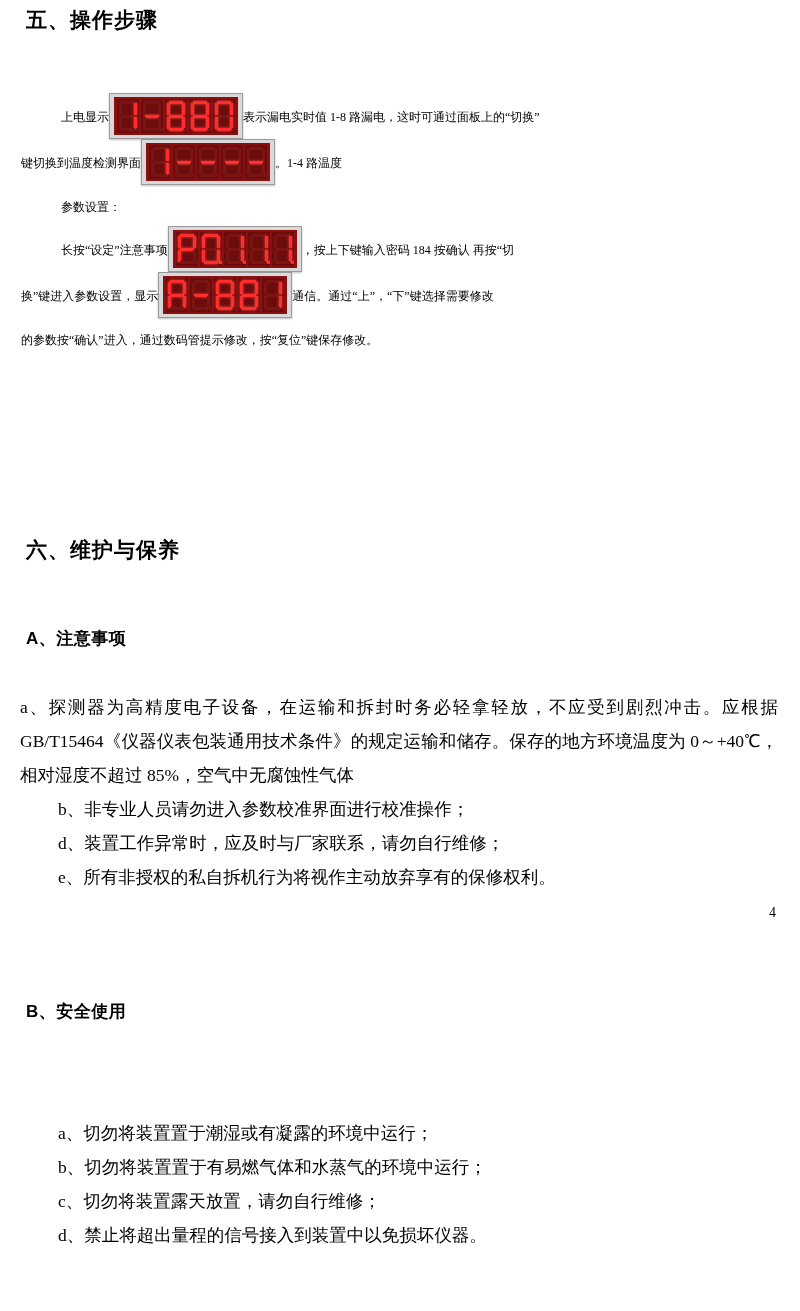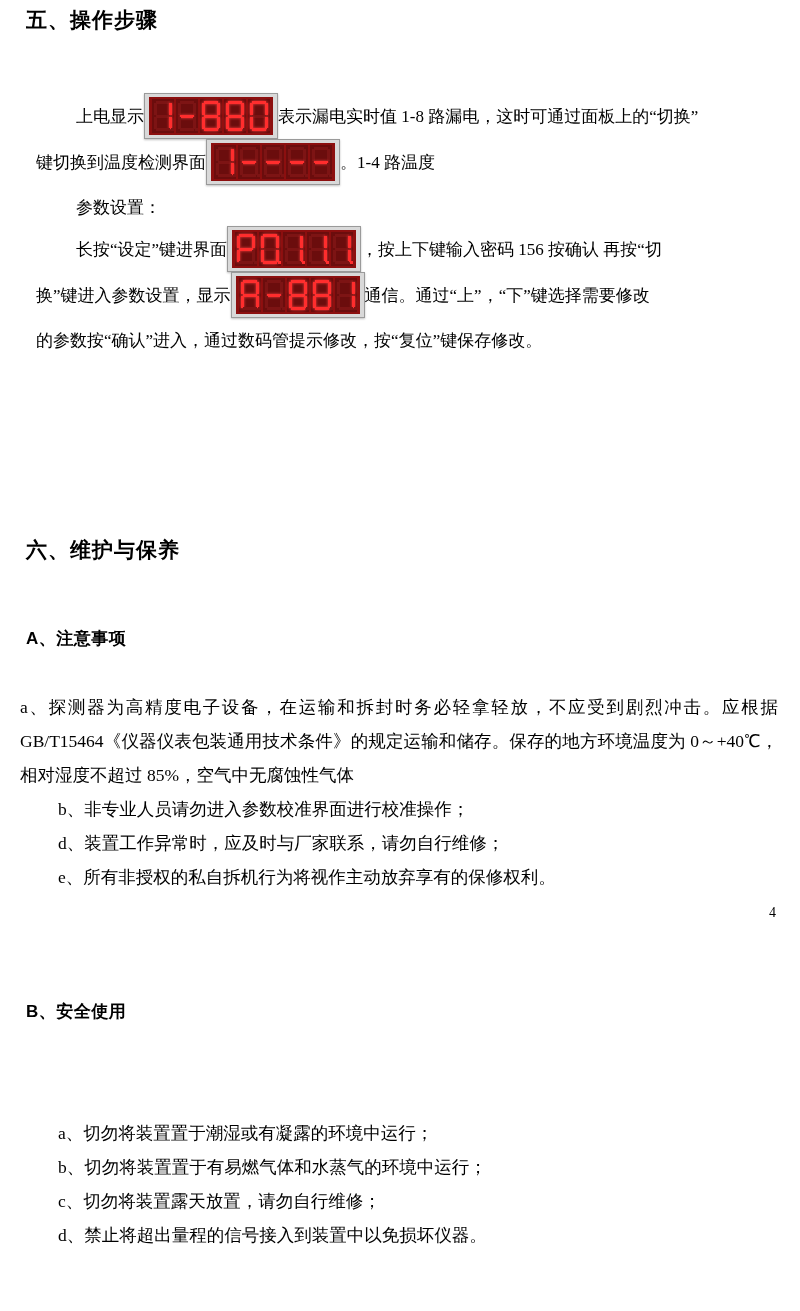--- a/index.html
+++ b/index.html
@@ -47,24 +47,24 @@
   p.body-text {
     font-size: 17.5px;
     line-height: 34px;
     margin: 0;
     text-align: justify;
   }
 
   
   .sec5-body {
     position: absolute;
-    left: 36px;
+    left: 21px;
     top: 95px;
     width: 758px;
-    font-size: 17px;
+    font-size: 12px;
     line-height: 41px;
   }
   .sec5-body .indent { display: inline-block; width: 40px; }
 
   
   .led {
     display: inline-block;
     vertical-align: middle;
     background: #d9d9d9;
     border: 1px solid #9a9a9a;
@@ -251,21 +251,21 @@
               <i class="dot off"></i>
             </span>
           </span></span><span>。1-4 路温度</span>
     </span>
 
     <span class="line">
       <span class="indent"></span><span>参数设置：</span>
     </span>
 
     <span class="line">
-      <span class="indent"></span><span>长按“设定”键进界面</span><span class="led led-big"><span class="led-inner">
+      <span class="indent"></span><span>长按“设定”注意事项</span><span class="led led-big"><span class="led-inner">
             <span class="digit">
               <i class="seg h a"></i>
               <i class="seg v f"></i>
               <i class="seg v b"></i>
               <i class="seg h g"></i>
               <i class="seg v e"></i>
               <i class="seg v c off"></i>
               <i class="seg h d off"></i>
               <i class="dot off"></i>
             </span>
@@ -302,21 +302,21 @@
             <span class="digit">
               <i class="seg h a off"></i>
               <i class="seg v f off"></i>
               <i class="seg v b"></i>
               <i class="seg h g off"></i>
               <i class="seg v e off"></i>
               <i class="seg v c"></i>
               <i class="seg h d off"></i>
               <i class="dot"></i>
             </span>
-          </span></span><span>，按上下键输入密码 156 按确认  再按“切</span>
+          </span></span><span>，按上下键输入密码 184 按确认  再按“切</span>
     </span>
 
     <span class="line">
       <span>换”键进入参数设置，显示</span><span class="led led-big"><span class="led-inner">
             <span class="digit">
               <i class="seg h a"></i>
               <i class="seg v f"></i>
               <i class="seg v b"></i>
               <i class="seg h g"></i>
               <i class="seg v e"></i>

